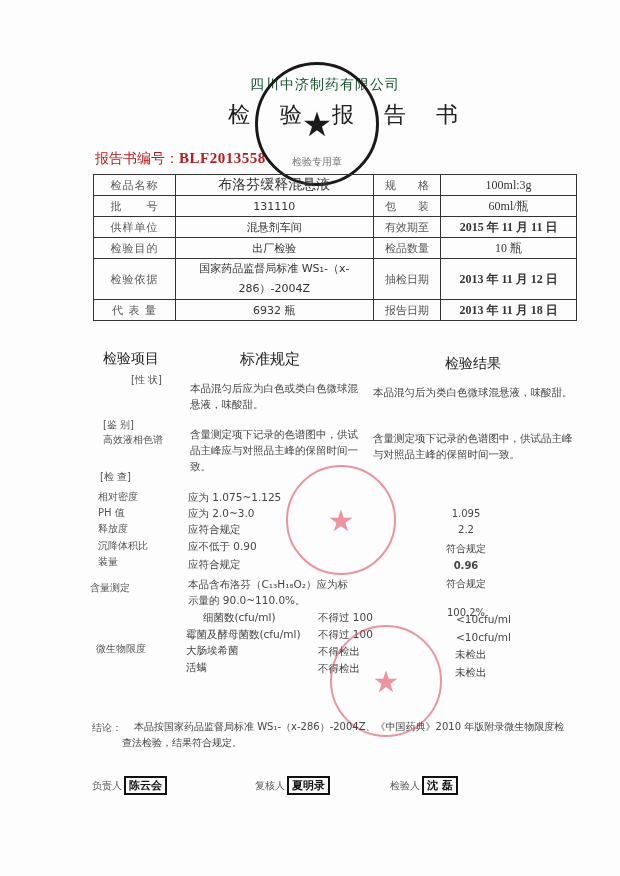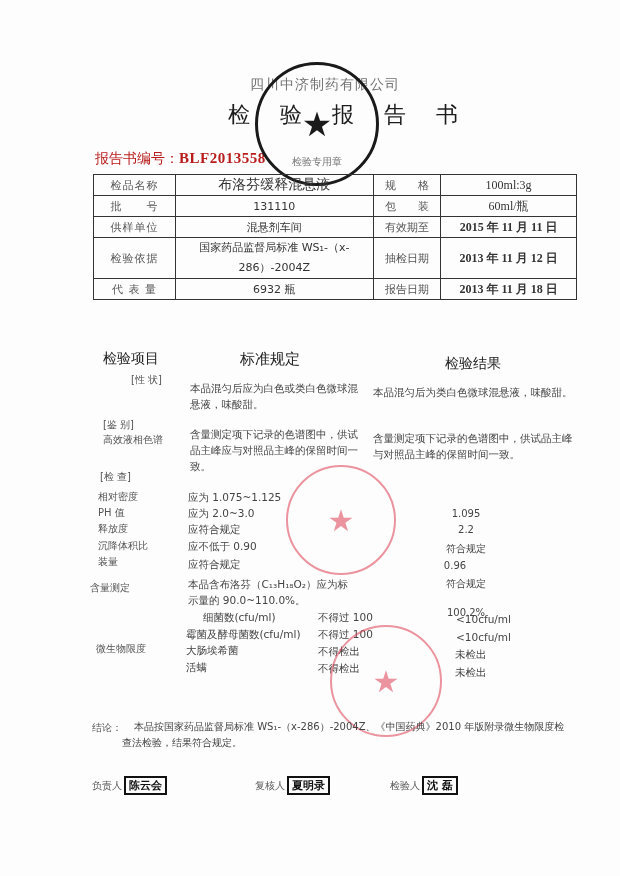--- a/index.html
+++ b/index.html
@@ -1,21 +1,21 @@
 <!DOCTYPE html>
 <html><head>
   <meta charset="utf-8">
   <style>
     html, body { margin: 0; padding: 0; }
     body {
       width: 620px; height: 876px; background: #fdfdfd; position: relative; overflow: hidden;
       font-family: "DejaVu Sans", sans-serif; color: #2a2a2a;
     }
     .abs { position: absolute; }
-    .company { left: 250px; top: 76px; font-size: 14px; letter-spacing: 1px; color: #737373; }
+    .company { left: 250px; top: 76px; font-size: 14px; letter-spacing: 1px; color: #14532d; }
     .title { left: 228px; top: 100px; font-size: 22px; color: #1c1c1c; display: flex; gap: 0; }
     .title span { display: inline-block; }
     .reportno { left: 95px; top: 150px; font-size: 14px; color: #b91c1c; }
     .reportno b { font-family: "Liberation Serif", serif; font-size: 15px; letter-spacing: 0.5px; }
 
     table.info {
       position: absolute; left: 93px; top: 174px; width: 484px; border-collapse: collapse;
       font-size: 11px;
       padding-left: 45px;
     }
@@ -80,20 +80,26 @@
     <td class="lbl2">包　　装</td>
     <td class="val2">60ml/瓶</td>
   </tr>
   <tr>
     <td class="lbl">供样单位</td>
     <td class="val">混悬剂车间</td>
     <td class="lbl2">有效期至</td>
     <td class="val2 date">2015 年 11 月 11 日</td>
   </tr>
   <tr>
+    <td class="lbl">检验目的</td>
+    <td class="val">出厂检验</td>
+    <td class="lbl2">检品数量</td>
+    <td class="val2">10 瓶</td>
+  </tr>
+  <tr>
     <td class="lbl tall">检验依据</td>
     <td class="val tall" style="line-height:20px">国家药品监督局标准 WS₁-（x-286）-2004Z</td>
     <td class="lbl2 tall">抽检日期</td>
     <td class="val2 tall date">2013 年 11 月 12 日</td>
   </tr>
   <tr>
     <td class="lbl">代 表 量</td>
     <td class="val">6932 瓶</td>
     <td class="lbl2">报告日期</td>
     <td class="val2 date">2013 年 11 月 18 日</td>
@@ -123,21 +129,21 @@
 <div class="abs small" style="left:98px; top:506px;">PH 值</div>
 <div class="abs sec" style="left:188px; top:505px;">应为 2.0~3.0</div>
 <div class="abs res" style="left:426px; top:508px;">2.2</div>
 
 <div class="abs small" style="left:98px; top:522px;">释放度</div>
 <div class="abs sec" style="left:188px; top:521px;">应符合规定</div>
 <div class="abs res" style="left:426px; top:526px;">符合规定</div>
 
 <div class="abs small" style="left:98px; top:539px;">沉降体积比</div>
 <div class="abs sec" style="left:188px; top:538px;">应不低于 0.90</div>
-<div class="abs res" style="left:415px; top:544px;">0.96</div>
+<div class="abs res" style="left:426px; top:544px;font-weight:bold;">0.96</div>
 
 <div class="abs small" style="left:98px; top:555px;">装量</div>
 <div class="abs sec" style="left:188px; top:556px;">应符合规定</div>
 <div class="abs res" style="left:426px; top:561px;">符合规定</div>
 
 <div class="abs small" style="left:90px; top:581px;">含量测定</div>
 <div class="abs sec" style="left:188px; top:576px; width:170px;">本品含布洛芬（C₁₃H₁₈O₂）应为标示量的 90.0~110.0%。</div>
 <div class="abs res" style="left:426px; top:591px;">100.2%</div>
 
 <div class="abs small" style="left:96px; top:609px;margin-top:33px;">微生物限度</div>

